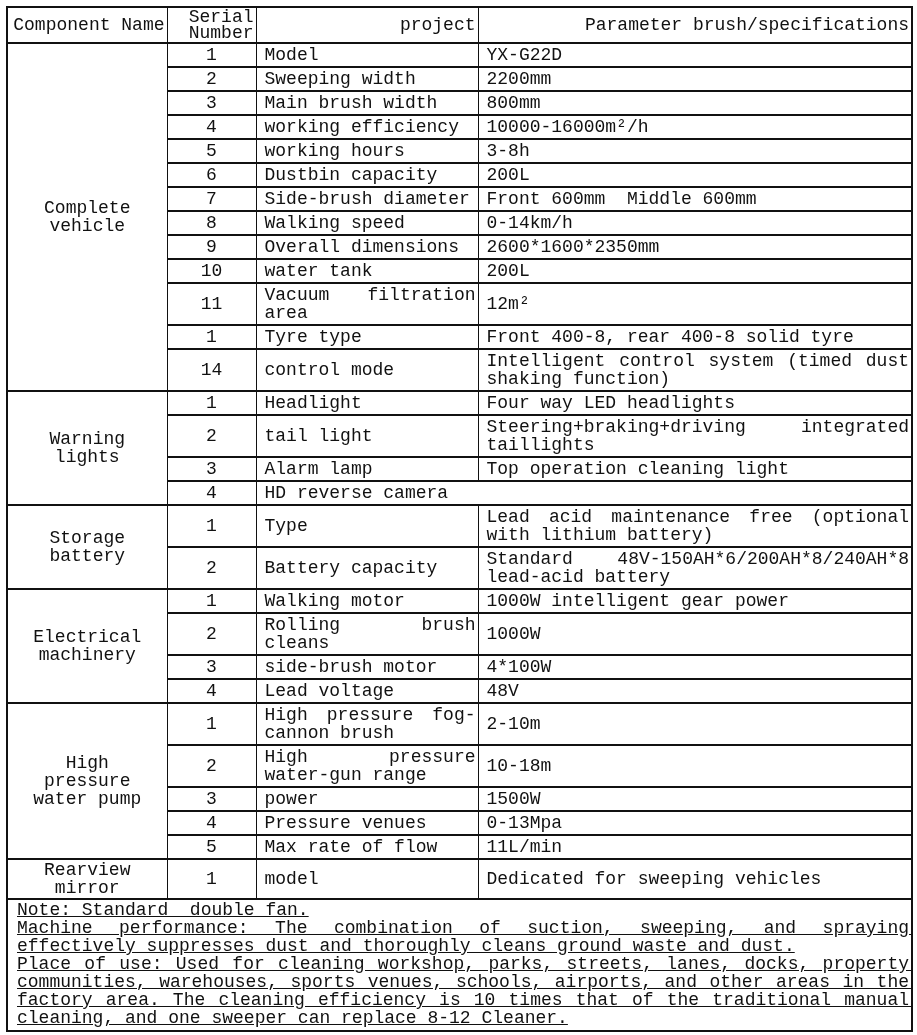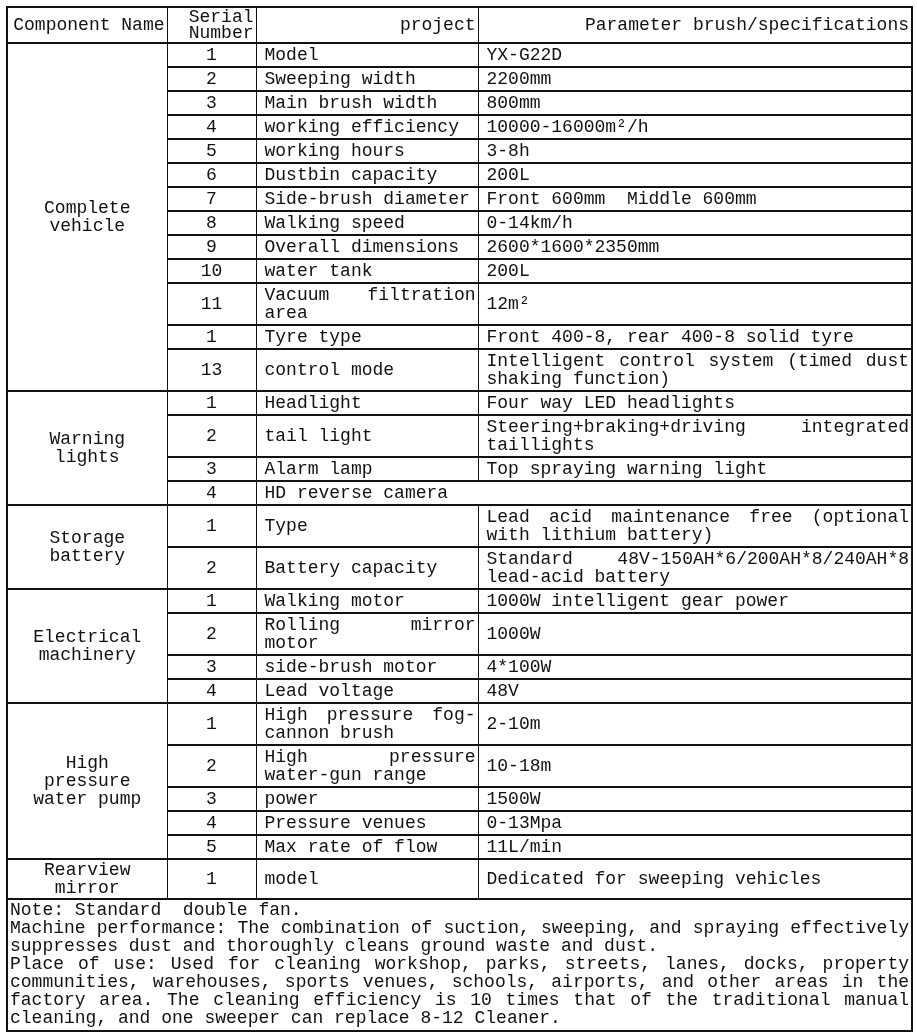--- a/index.html
+++ b/index.html
@@ -50,22 +50,23 @@
   }
   td.project, td.value {
     text-align: justify;
     vertical-align: middle;
     line-height: 18px;
     padding: 2px 2px 2px 8px;
     white-space: pre-wrap;
     word-wrap: break-word;
   }
   td.notes-cell {
-    padding: 1px 2px 3px 2px;
+    padding: 1px 2px 3px 9px;
     vertical-align: top;
+    text-decoration: underline;
   }
   .note-par {
     font-size: 18px;
     line-height: 18px;
     text-align: justify;
     white-space: pre-wrap;
   }
 </style>
 </head>
 <body>
@@ -142,39 +143,39 @@
           <td class="serial">11</td>
           <td class="project">Vacuum filtration area</td>
           <td class="value">12m²</td>
         </tr>
         <tr>
           <td class="serial">1</td>
           <td class="project">Tyre type</td>
           <td class="value">Front 400-8, rear 400-8 solid tyre</td>
         </tr>
         <tr>
-          <td class="serial">13</td>
+          <td class="serial">14</td>
           <td class="project">control mode</td>
           <td class="value">Intelligent control system (timed dust shaking function)</td>
         </tr>
         <tr>
           <td class="comp" rowspan="4">Warning lights</td>
           <td class="serial">1</td>
           <td class="project">Headlight</td>
           <td class="value">Four way LED headlights</td>
         </tr>
         <tr>
           <td class="serial">2</td>
           <td class="project">tail light</td>
           <td class="value">Steering+braking+driving integrated taillights</td>
         </tr>
         <tr>
           <td class="serial">3</td>
           <td class="project">Alarm lamp</td>
-          <td class="value">Top spraying warning light</td>
+          <td class="value">Top operation cleaning light</td>
         </tr>
         <tr>
           <td class="serial">4</td>
           <td class="project" colspan="2">HD reverse camera</td>
         </tr>
         <tr>
           <td class="comp" rowspan="2">Storage battery</td>
           <td class="serial">1</td>
           <td class="project">Type</td>
           <td class="value">Lead acid maintenance free (optional with lithium battery)</td>
@@ -185,21 +186,21 @@
           <td class="value">Standard 48V-150AH*6/200AH*8/240AH*8 lead-acid battery</td>
         </tr>
         <tr>
           <td class="comp" rowspan="4">Electrical machinery</td>
           <td class="serial">1</td>
           <td class="project">Walking motor</td>
           <td class="value">1000W intelligent gear power</td>
         </tr>
         <tr>
           <td class="serial">2</td>
-          <td class="project">Rolling mirror motor</td>
+          <td class="project">Rolling brush cleans</td>
           <td class="value">1000W</td>
         </tr>
         <tr>
           <td class="serial">3</td>
           <td class="project">side-brush motor</td>
           <td class="value">4*100W</td>
         </tr>
         <tr>
           <td class="serial">4</td>
           <td class="project">Lead voltage</td>

